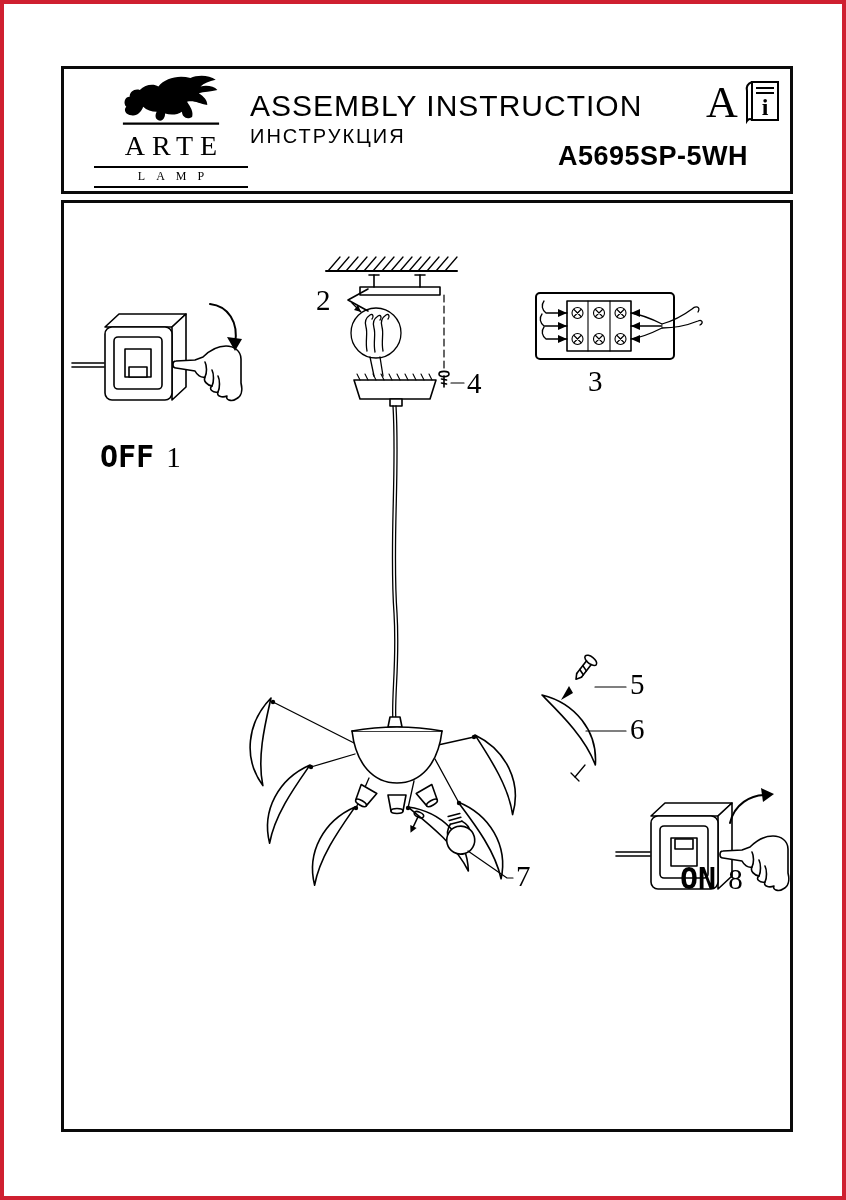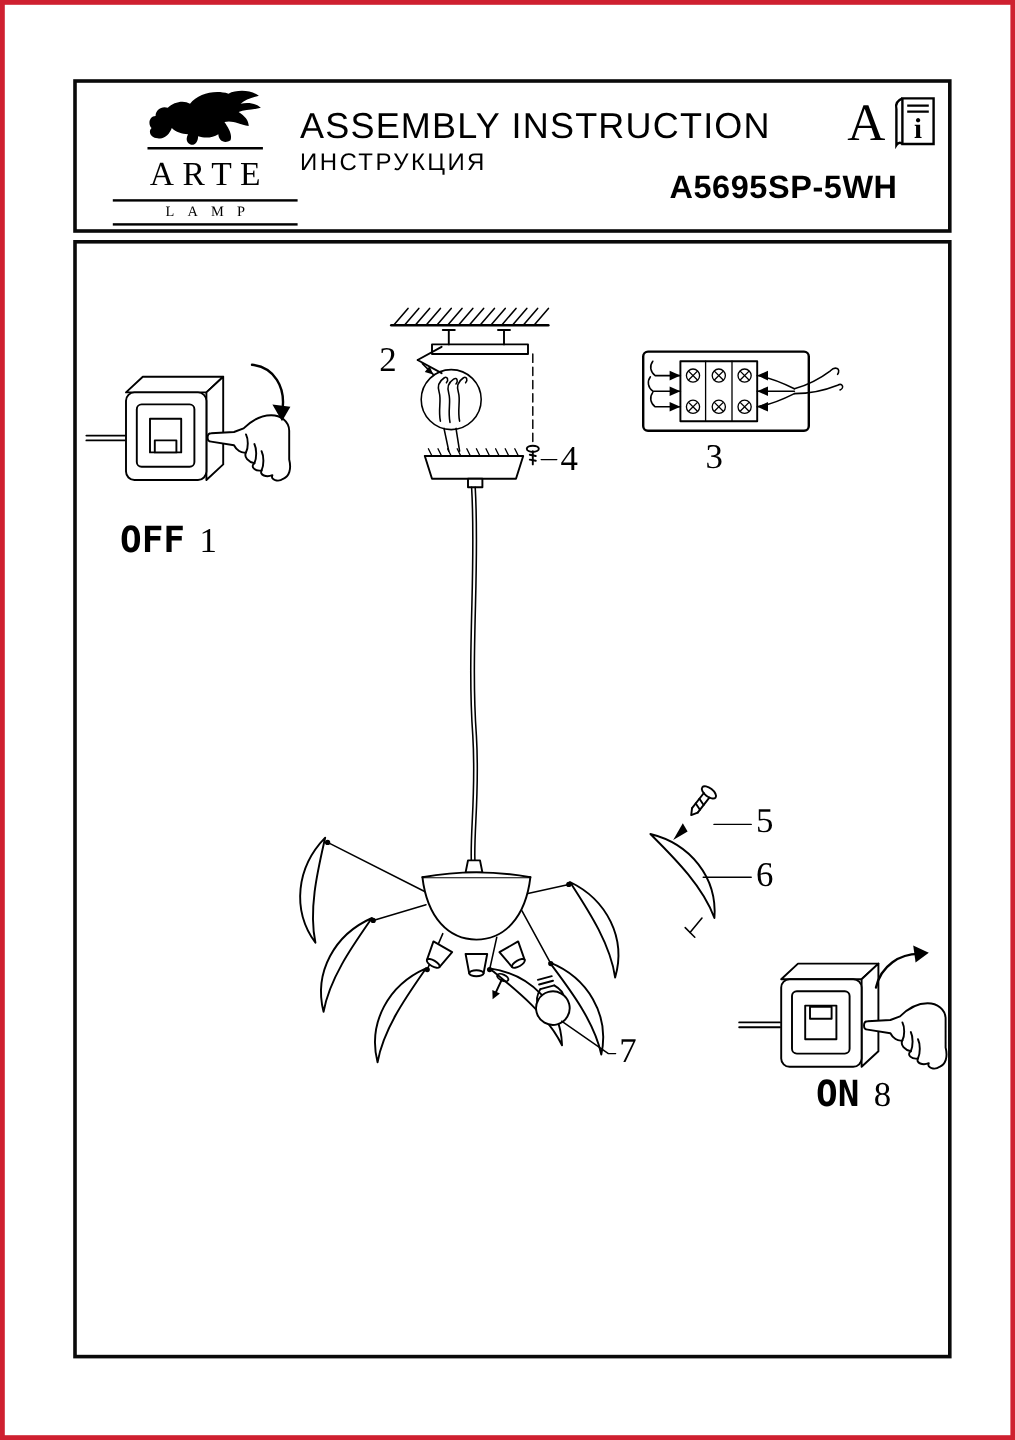--- a/index.html
+++ b/index.html
@@ -19,21 +19,21 @@
   .title-en { font-size:30px; letter-spacing:1px; white-space:nowrap; }
   .title-ru { font-size:20px; letter-spacing:2px; margin-top:2px; white-space:nowrap; }
   .rev-letter { position:absolute; left:642px; top:8px; font-family:"Liberation Serif",serif; font-size:44px; }
   .manual-icon { position:absolute; left:678px; top:8px; }
   .model { position:absolute; right:42px; top:72px; font-weight:bold; font-size:27px; letter-spacing:0.5px; white-space:nowrap;text-align:right; }
 
   
   .main-box { position:absolute; left:57px; top:196px; width:732px; height:932px; border:3px solid #0a0a0a; background:#fff; }
   .diagram-svg { position:absolute; left:0; top:0; width:726px; height:926px; }
   .num-label { position:absolute; font-family:"Liberation Serif",serif; font-size:29px; line-height:30px; }
-  .switch-label { position:absolute; font-family:"DejaVu Sans Mono",monospace; font-weight:bold; font-size:30px; line-height:32px; white-space:nowrap; }
+  .switch-label { position:absolute; font-family:"DejaVu Sans Mono",monospace; font-weight:bold; font-size:30px; line-height:44px; white-space:nowrap; }
   .switch-label .n { font-family:"Liberation Serif",serif; font-weight:normal; font-size:29px; margin-left:12px; }
 </style>
 </head>
 <body>
 
 <div class="page-frame">
 
   <div class="header">
 
     <div class="logo-block">
@@ -288,18 +288,18 @@
 
     <div class="switch-label" style="left:36px; top:232px;">
       <span>OFF</span><span class="n">1</span>
     </div>
     <div class="num-label" style="left:252px; top:82px;">2</div>
     <div class="num-label" style="left:524px; top:163px;">3</div>
     <div class="num-label" style="left:403px; top:165px;">4</div>
     <div class="num-label" style="left:566px; top:466px;">5</div>
     <div class="num-label" style="left:566px; top:511px;">6</div>
     <div class="num-label" style="left:452px; top:658px;">7</div>
-    <div class="switch-label" style="left:616px; top:694px;">
+    <div class="switch-label" style="left:616px; top:654px;">
       <span>ON</span><span class="n">8</span>
     </div>
 
   </div>
 </div>
 
 </body></html>

